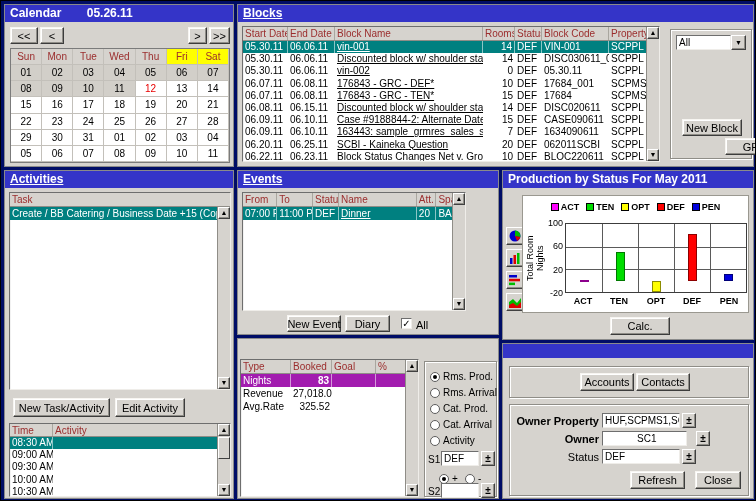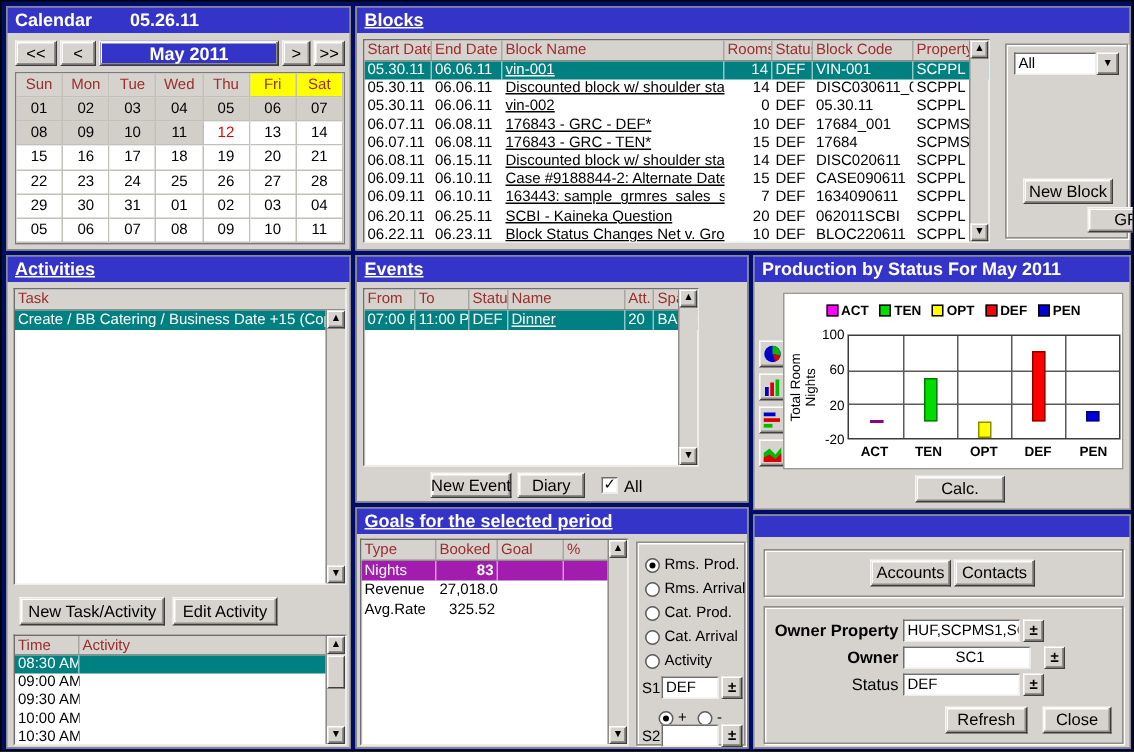--- a/index.html
+++ b/index.html
@@ -88,21 +88,20 @@
 
 <div id="win">
 
   <div class="panel" style="left:3px;top:3px;width:230px;height:163px;">
     <div class="tbar">
       <span class="t">Calendar</span>
       <span style="margin-left:22px;">05.26.11</span>
     </div>
     <div class="btn" style="left:5px;top:22px;width:28px;height:17px;">&lt;&lt;</div>
     <div class="btn" style="left:35px;top:22px;width:24px;height:17px;">&lt;</div>
-    <div class="btn" style="left:61px;top:22px;width:120px;height:17px;background:#3434c8;color:#fff;font-weight:bold;font-size:12px;">May 2011</div>
     <div class="btn" style="left:183px;top:22px;width:19px;height:17px;">&gt;</div>
     <div class="btn" style="left:204px;top:22px;width:21px;height:17px;">&gt;&gt;</div>
     <div class="cal">
       <div class="r">
         <div class="c ch">Sun</div>
         <div class="c ch">Mon</div>
         <div class="c ch">Tue</div>
         <div class="c ch">Wed</div>
         <div class="c ch">Thu</div>
         <div class="c ch we">Fri</div>
@@ -425,23 +424,20 @@
       <div class="xlab" style="left:42px;">ACT</div>
       <div class="xlab" style="left:78px;">TEN</div>
       <div class="xlab" style="left:115px;">OPT</div>
       <div class="xlab" style="left:151px;">DEF</div>
       <div class="xlab" style="left:188px;">PEN</div>
     </div>
     <div class="btn" style="left:107px;top:146px;width:60px;height:18px;">Calc.</div>
   </div>
 
   <div class="panel" style="left:236px;top:337px;width:262px;height:161px;">
-    <div class="tbar">
-      <span class="t u">Goals for the selected period</span>
-    </div>
     <div class="inset" style="position:absolute;left:2px;top:20px;width:179px;height:138px;overflow:hidden;">
       <div class="thead" style="height:14px;">
         <div style="width:50px;">Type</div>
         <div style="width:41px;">Booked</div>
         <div style="width:44px;">Goal</div>
         <div style="width:31px;border-right:none;">%</div>
       </div>
       <div class="trow sel-navy" style="height:13px;line-height:13px;">
         <div style="width:50px;">Nights</div>
         <div style="width:41px;font-weight:bold;" class="num">83</div>

